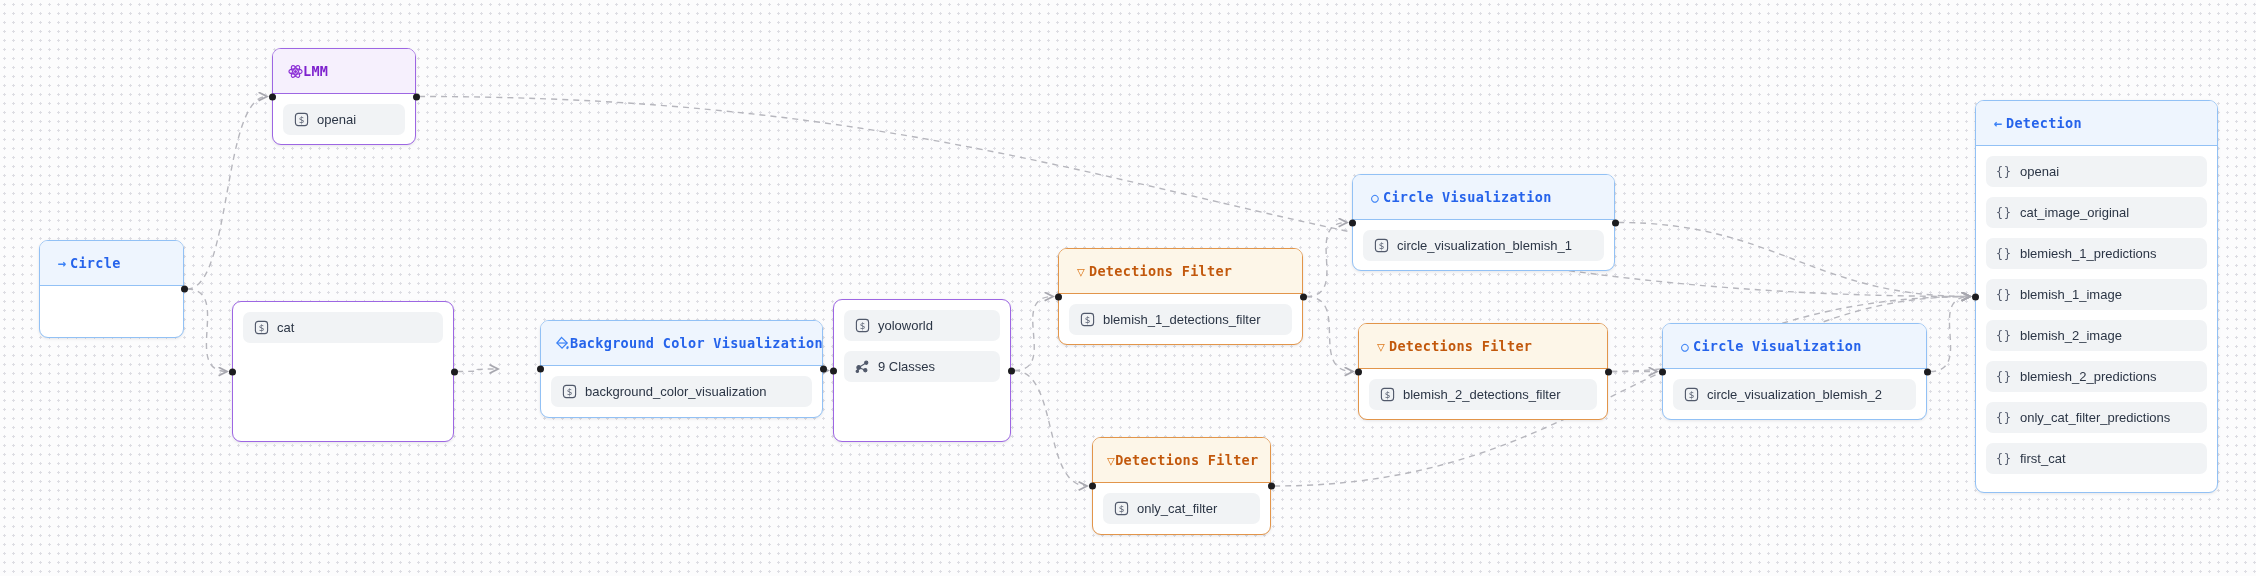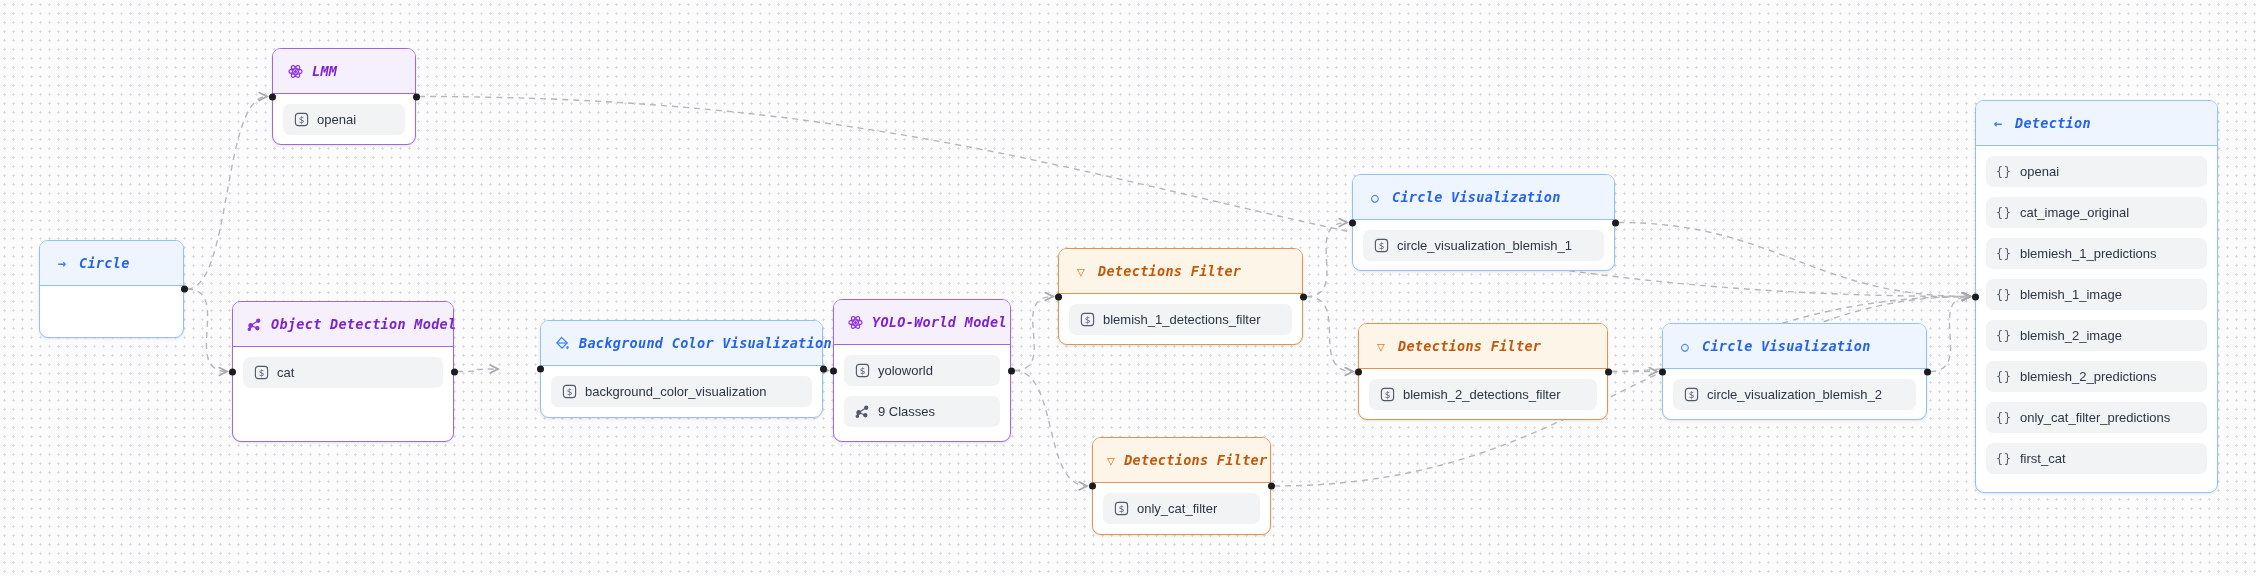--- a/index.html
+++ b/index.html
@@ -15,25 +15,25 @@
     background-size:9px 9px;
   }
   #edges{position:absolute;left:0;top:0;z-index:1;}
   #nodes{position:absolute;left:0;top:0;z-index:2;width:100%;height:100%;pointer-events:none;}
   .node{
     position:absolute;background:#ffffff;border-radius:9px;
     border:1.5px solid #999;box-shadow:0 1px 3px rgba(16,24,40,.10);
     pointer-events:auto;box-sizing:border-box;
   }
   .node .hdr{
-    display:flex;align-items:center;gap:9px;height:45px;
+    display:flex;align-items:center;height:45px;
     padding:0 14px;border-bottom:1.5px solid #999;
     border-radius:7.5px 7.5px 0 0;box-sizing:border-box;
     font-family:"DejaVu Sans Mono","Liberation Mono",monospace;
-    font-size:13.5px;font-weight:700;letter-spacing:.3px;white-space:nowrap;font-style:italic;
+    font-size:13.5px;font-weight:700;letter-spacing:.3px;white-space:nowrap;
   }
   .node .bdy{padding:10px;display:flex;flex-direction:column;gap:10px;}
   .row{
     display:flex;align-items:center;gap:8px;background:#f1f3f5;
     border-radius:7px;height:31px;padding:0 10px;box-sizing:border-box;
     font-size:13px;color:#2b3545;white-space:nowrap;overflow:hidden;
   }
   .hicon{display:flex;align-items:center;justify-content:center;width:16px;height:16px;font-size:14px;line-height:1;}
   .iicon{display:flex;align-items:center;justify-content:center;width:16px;height:16px;color:#51596b;flex:0 0 16px;}
   .blue  {border-color:#92c1f5;}
@@ -107,36 +107,20 @@
                 <text x="8" y="11.5" text-anchor="middle" font-size="9.5" font-family="DejaVu Sans, sans-serif" fill="#51596b">$</text>
               </svg>
             </span>
             <span>openai</span>
           </div>
         </div>
         <span class="handle l"></span>
         <span class="handle r"></span>
       </div>
       <div class="node purple" style="left: 232px; top: 301px; width: 222px; height: 141px;">
-        <div class="hdr">
-          <span class="hicon">
-            <svg width="15" height="15" viewBox="0 0 16 16">
-              <g stroke="#8b2fd6" stroke-width="1.2" fill="#8b2fd6">
-                <line x1="4" y1="9" x2="12" y2="4" fill="none"></line>
-                <line x1="4" y1="9" x2="11" y2="12" fill="none"></line>
-                <line x1="4" y1="9" x2="2" y2="13" fill="none"></line>
-                <circle cx="4" cy="9" r="2"></circle>
-                <circle cx="12" cy="4" r="1.7"></circle>
-                <circle cx="11" cy="12" r="1.7"></circle>
-                <circle cx="2.5" cy="13" r="1.3"></circle>
-              </g>
-            </svg>
-          </span>
-          <span>Object Detection Model</span>
-        </div>
         <div class="bdy">
           <div class="row">
             <span class="iicon">
               <svg width="15" height="15" viewBox="0 0 16 16">
                 <rect x="1.5" y="1.5" width="13" height="13" rx="3" stroke="#51596b" stroke-width="1.2" fill="none"></rect>
                 <text x="8" y="11.5" text-anchor="middle" font-size="9.5" font-family="DejaVu Sans, sans-serif" fill="#51596b">$</text>
               </svg>
             </span>
             <span>cat</span>
           </div>
@@ -165,33 +149,20 @@
                 <text x="8" y="11.5" text-anchor="middle" font-size="9.5" font-family="DejaVu Sans, sans-serif" fill="#51596b">$</text>
               </svg>
             </span>
             <span>background_color_visualization</span>
           </div>
         </div>
         <span class="handle l"></span>
         <span class="handle r"></span>
       </div>
       <div class="node purple" style="left: 833px; top: 299px; width: 178px; height: 143px;">
-        <div class="hdr">
-          <span class="hicon">
-            <svg width="15" height="15" viewBox="0 0 16 16">
-              <g stroke="#8b2fd6" fill="none" stroke-width="1.2">
-                <ellipse cx="8" cy="8" rx="7" ry="2.8"></ellipse>
-                <ellipse cx="8" cy="8" rx="7" ry="2.8" transform="rotate(60 8 8)"></ellipse>
-                <ellipse cx="8" cy="8" rx="7" ry="2.8" transform="rotate(-60 8 8)"></ellipse>
-              </g>
-              <circle cx="8" cy="8" r="1.6" fill="#8b2fd6"></circle>
-            </svg>
-          </span>
-          <span>YOLO-World Model</span>
-        </div>
         <div class="bdy">
           <div class="row">
             <span class="iicon">
               <svg width="15" height="15" viewBox="0 0 16 16">
                 <rect x="1.5" y="1.5" width="13" height="13" rx="3" stroke="#51596b" stroke-width="1.2" fill="none"></rect>
                 <text x="8" y="11.5" text-anchor="middle" font-size="9.5" font-family="DejaVu Sans, sans-serif" fill="#51596b">$</text>
               </svg>
             </span>
             <span>yoloworld</span>
           </div>

